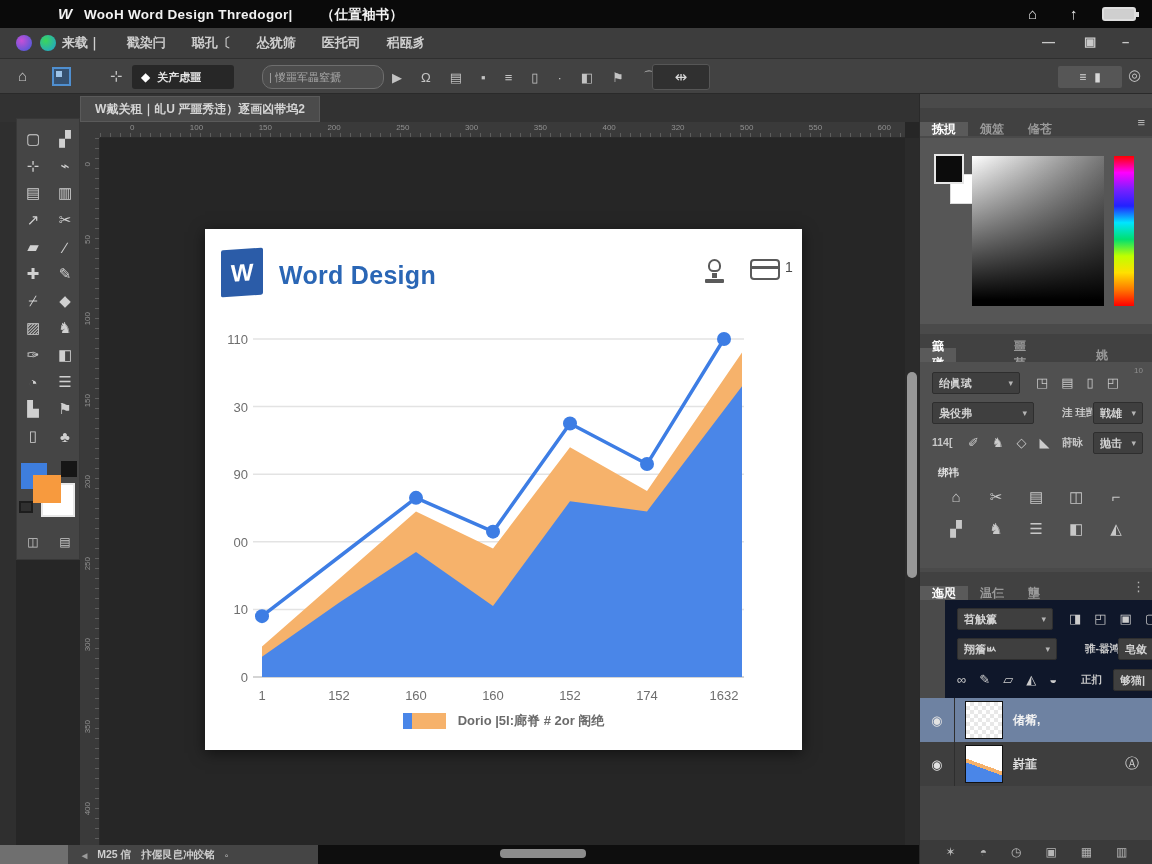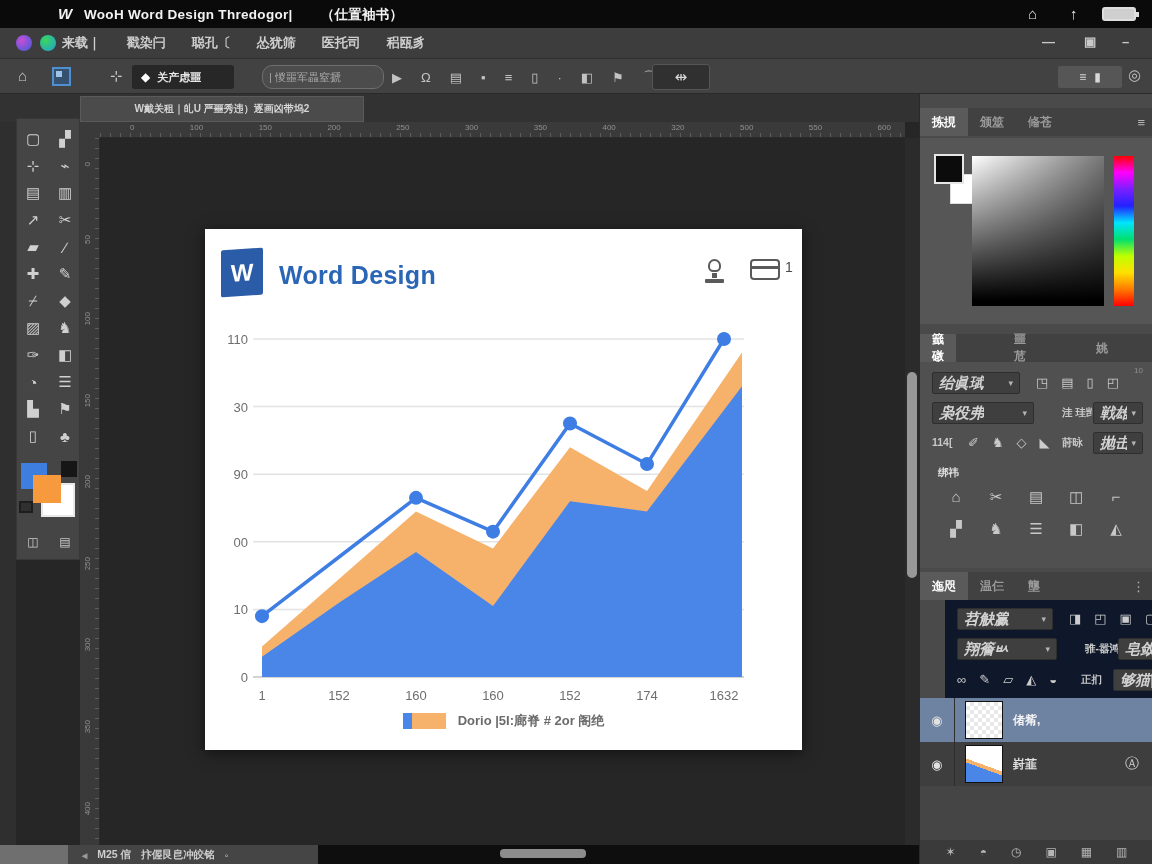--- a/index.html
+++ b/index.html
@@ -35,22 +35,22 @@
   .tool-icons { left:392px; top:0; height:36px; display:flex; align-items:center; gap:19px; }
   .tool-icons .icon { color:#c3c3c3; font-size:13px; }
   .xformbtn { left:652px; top:5px; width:58px; height:26px; background:#303030; border:1px solid #565656;
     border-radius:3px; color:#d8d8d8; font-size:15px; display:flex; align-items:center; justify-content:center; }
   .rightgroup { left:1058px; top:7px; width:64px; height:22px; background:#565656; border-radius:2px;
     display:flex; align-items:center; justify-content:center; gap:8px; color:#d8d8d8; font-size:12px; }
   .circlebtn { left:1128px; top:7px; color:#c0c0c0; font-size:15px; }
 
   
   .tabrow { left:0; top:94px; width:919px; height:28px; background:#323232; }
-  .doctab { left:80px; top:2px; width:284px; height:26px; background:#4b4b4b; border:1px solid #5a5a5a;
-    display:flex; align-items:center; justify-content:center; color:#d5d5d5; font-size:10px; font-weight:bold; white-space:nowrap; overflow:hidden; }
+  .doctab { left:80px; top:2px; width:240px; height:26px; background:#4b4b4b; border:1px solid #5a5a5a;
+    display:flex; align-items:center; justify-content:center; color:#d5d5d5; font-size:12px; font-weight:bold; white-space:nowrap; overflow:hidden; }
 
   
   .leftstrip { left:0; top:122px; width:16px; height:723px; background:#2f2f2f; }
   .toolpanel { left:16px; top:118px; width:64px; height:442px; background:#454545; border:1px solid #383838; }
   .tools-grid { left:0; top:8px; width:64px; display:grid; grid-template-columns:32px 32px; row-gap:3px; justify-items:center; }
   .tools-grid .icon { color:#d0d0d0; font-size:15px; height:24px; display:flex; align-items:center; }
   .cwidget { left:0; top:340px; width:64px; height:70px; }
   .cwidget .wsq { left:24px; top:24px; width:34px; height:34px; background:#fff; border:2px solid #e8e8e8; }
   .cwidget .bsq { left:44px; top:2px; width:16px; height:16px; background:#161616; }
   .cwidget .blue { left:4px; top:4px; width:26px; height:26px; background:#3e7ede; }
@@ -92,34 +92,34 @@
   .legendrow { left:0; top:483px; width:597px; display:flex; align-items:center; justify-content:center; gap:12px; }
   .legswatch { display:flex; }
   .legswatch i { display:block; height:16px; }
   .legendrow .ltxt { font-size:13px; color:#6b6b6b; font-weight:bold; }
 
   text.ytick, text.xtick { font-family:"Liberation Sans",sans-serif; font-size:13px; fill:#6e6e6e; }
 
   
   .rpanel { left:919px; top:94px; width:233px; height:770px; background:#4a4a4a; border-left:1px solid #2a2a2a; }
   .phead { left:0; width:233px; height:28px; background:#414141; display:flex; align-items:flex-end; position:absolute; }
-  .phead .tab { height:28px; padding:0 12px; display:flex; align-items:center; font-size:12px; font-weight:bold; color:#9a9a9a; }
+  .phead .tab { height:14px; padding:0 12px; display:flex; align-items:center; font-size:12px; font-weight:bold; color:#9a9a9a; }
   .phead .tab.active { background:#5a5a5a; color:#ffffff; }
   .phead .pmenu { margin-left:auto; margin-right:8px; color:#b5b5b5; font-size:13px; align-self:center; }
   .pbody { left:0; width:233px; position:absolute; background:#565656; }
   .fgsw { left:30px; top:36px; width:30px; height:30px; background:#fff; border:1px solid #ddd; }
   .bgsw { left:14px; top:16px; width:30px; height:30px; background:#0c0c0c; border:2px solid #e6e6e6; }
   .gradsq { left:52px; top:18px; width:132px; height:150px;
     background:linear-gradient(to bottom, rgba(0,0,0,0), #000 96%), linear-gradient(to right, #fff, #777); }
   .huebar { left:194px; top:18px; width:20px; height:150px;
     background:linear-gradient(to bottom,#f00,#f0f,#7a1fff,#2222ff,#00e5ff,#00e070,#bfff00,#ffe000,#ff7a00,#f00); }
 
   .select { position:absolute; height:22px; background:#3f3f3f; border:1px solid #2e2e2e; border-radius:2px;
     display:flex; align-items:center; justify-content:space-between; padding:0 6px; }
-  .select .sel-label { font-size:15px; font-weight:bold; color:#d2d2d2; white-space:nowrap; overflow:hidden;font-style:italic; }
+  .select .sel-label { font-size:11px; font-weight:bold; color:#d2d2d2; white-space:nowrap; overflow:hidden; }
   .select .caret { font-size:9px; color:#b5b5b5; margin-left:4px; }
   .ptext { position:absolute; font-size:10.5px; font-weight:bold; color:#c8c8c8; white-space:nowrap; }
   .icorow { position:absolute; display:flex; gap:13px; }
   .icorow .icon { color:#cccccc; font-size:13px; }
   .badge { position:absolute; font-size:8px; color:#8f8f8f; }
   .warpgrid { position:absolute; display:grid; grid-template-columns:repeat(5,40px); row-gap:14px; justify-items:center; }
   .warpgrid .icon { color:#c8c8c8; font-size:15px; }
 
   .layerrow { position:absolute; left:0; width:233px; height:44px; display:flex; align-items:center; }
   .layerrow.sel { background:#6e82a2; }

